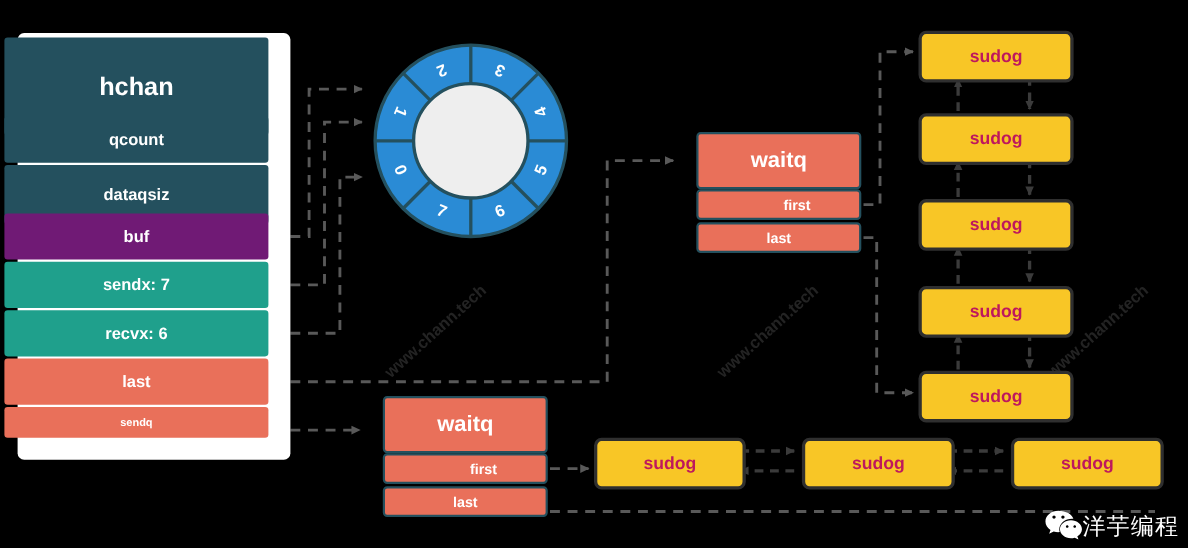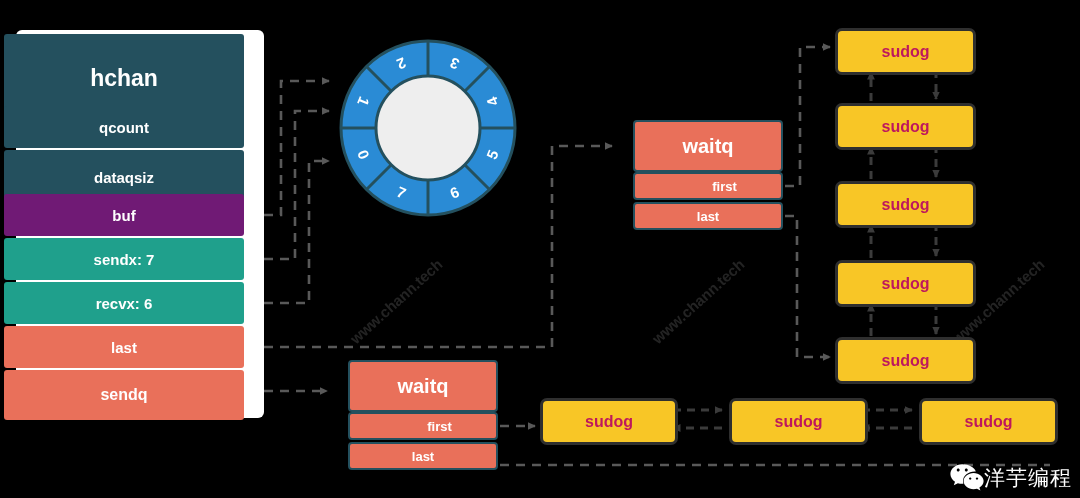--- a/index.html
+++ b/index.html
@@ -22,21 +22,21 @@
   .hrow.blue{background:#701a75;}
   .hrow.teal{background:#1fa08c;}
   .hrow.salmon{background:#e9705a;}
   #hchan-title{height:89px;top:34px;font-size:23px;}
   #row-qcount{height:42px;top:106px;font-size:15px;}
   #row-dataqsiz{height:54px;top:150px;font-size:15px;text-align:center;}
   #row-buf{height:42px;top:194px;font-size:15px;}
   #row-sendx{height:42px;top:238px;font-size:15px;}
   #row-recvx{height:42px;top:282px;font-size:15px;}
   #row-recvq{height:42px;top:326px;font-size:15px;}
-  #row-sendq{height:50px;top:370px;font-size:16px;}
+  #row-sendq{height:28px;top:370px;font-size:10px;}
 
   
   .waitq{position:absolute;z-index:3;}
   .wq-row{position:absolute;left:16px;box-sizing:border-box;width:150px;
           background:#e9705a;border:2px solid #24505e;border-radius:4px;
           color:#fff;display:flex;align-items:center;justify-content:center;font-weight:bold;}
   .wq-title{height:52px;top:0;font-size:20px;}
   .wq-first{height:28px;top:52px;font-size:13px;padding-left:33px;}
   .wq-last{height:28px;top:82px;font-size:13px;}
 

